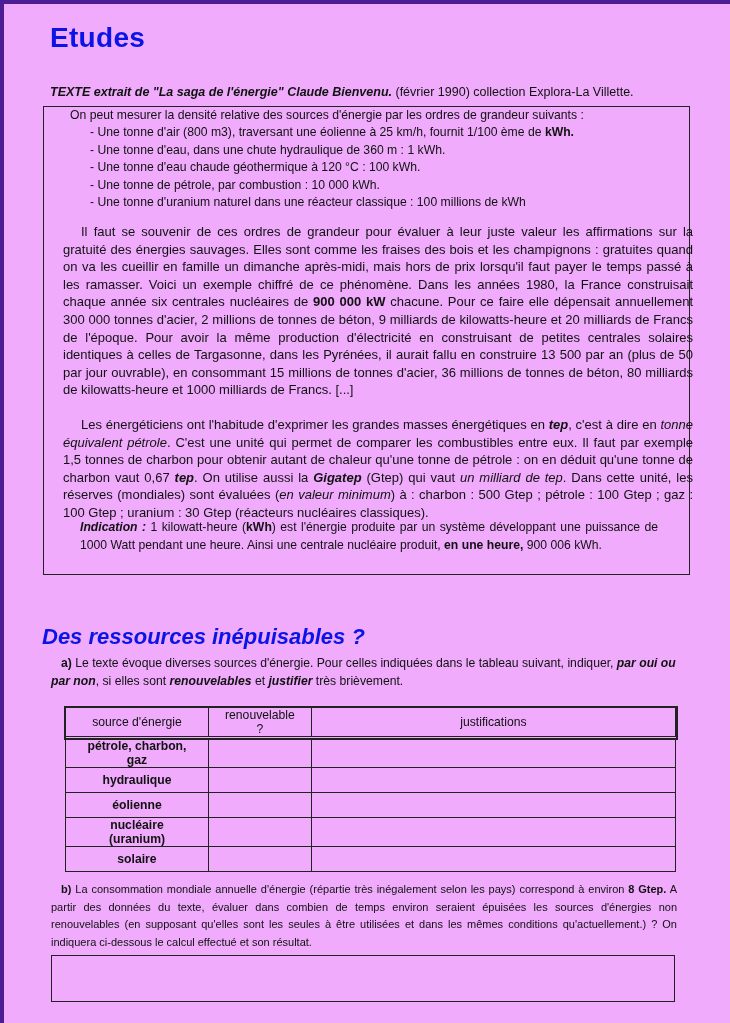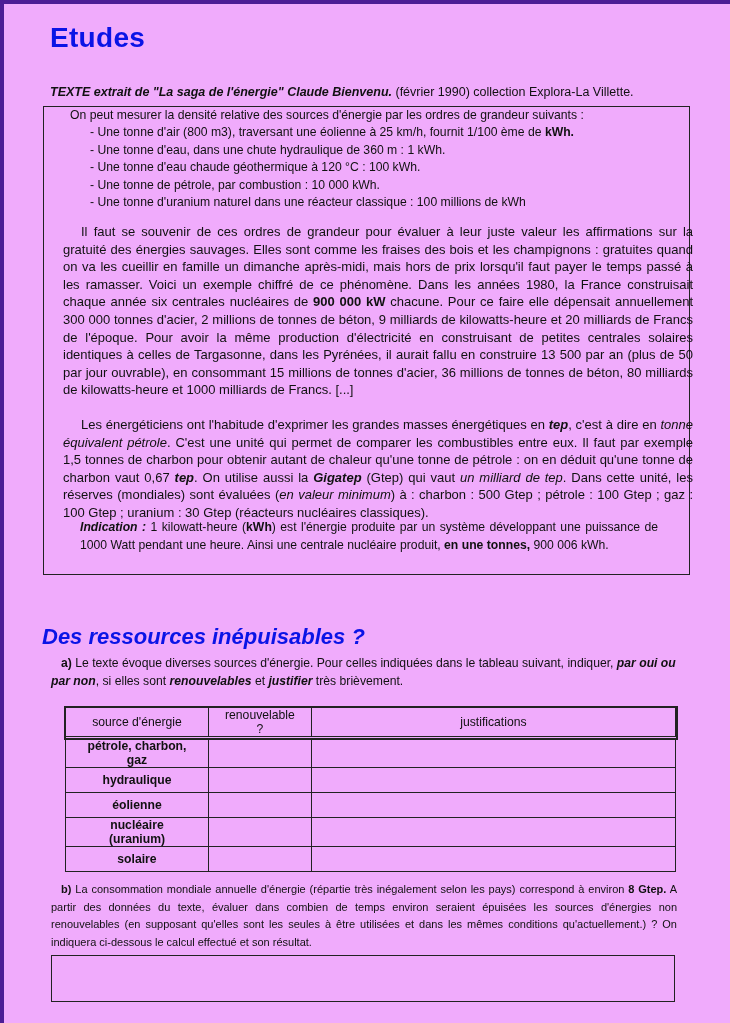--- a/index.html
+++ b/index.html
@@ -47,21 +47,21 @@
       <li><span>- Une tonne d'eau, dans une chute hydraulique de 360 m : 1 kWh.</span></li>
       <li><span>- Une tonne d'eau chaude géothermique à 120 °C : 100 kWh.</span></li>
       <li><span>- Une tonne de pétrole, par combustion : 10 000 kWh.</span></li>
       <li><span>- Une tonne d'uranium naturel dans une réacteur classique : 100 millions de kWh</span></li>
     </ul>
 
     <p class="para indent" style="top:105px;"><span>Il faut se souvenir de ces ordres de grandeur pour évaluer à leur juste valeur les affirmations sur la gratuité des énergies sauvages. Elles sont comme les fraises des bois et les champignons : gratuites quand on va les cueillir en famille un dimanche après-midi, mais hors de prix lorsqu'il faut payer le temps passé à les ramasser. Voici un exemple chiffré de ce phénomène. Dans les années 1980, la France construisait chaque année six centrales nucléaires de </span><b>900 000 kW</b><span> chacune. Pour ce faire elle dépensait annuellement 300 000 tonnes d'acier, 2 millions de tonnes de béton, 9 milliards de kilowatts-heure et 20 milliards de Francs de l'époque. Pour avoir la même production d'électricité en construisant de petites centrales solaires identiques à celles de Targasonne, dans les Pyrénées, il aurait fallu en construire 13 500 par an (plus de 50 par jour ouvrable), en consommant 15 millions de tonnes d'acier, 36 millions de tonnes de béton, 80 milliards de kilowatts-heure et 1000 milliards de Francs. [...]</span></p>
 
     <p class="para indent" style="top:298px;"><span>Les énergéticiens ont l'habitude d'exprimer les grandes masses énergétiques en </span><b><i>tep</i></b><span>, c'est à dire en </span><i>tonne équivalent pétrole</i><span>. C'est une unité qui permet de comparer les combustibles entre eux. Il faut par exemple 1,5 tonnes de charbon pour obtenir autant de chaleur qu'une tonne de pétrole : on en déduit qu'une tonne de charbon vaut 0,67 </span><b><i>tep</i></b><span>. On utilise aussi la </span><b><i>Gigatep</i></b><span> (Gtep) qui vaut </span><i>un milliard de tep</i><span>. Dans cette unité, les réserves (mondiales) sont évaluées (</span><i>en valeur minimum</i><span>) à : charbon : 500 Gtep ; pétrole : 100 Gtep ; gaz : 100 Gtep ; uranium : 30 Gtep (réacteurs nucléaires classiques).</span></p>
 
-    <p class="indication"><b><i>Indication :</i></b><span> 1 kilowatt-heure (</span><b>kWh</b><span>) est l'énergie produite par un système développant une puissance de 1000 Watt pendant une heure. Ainsi une centrale nucléaire produit, </span><b>en une tonnes,</b><span> 900 006 kWh.</span></p>
+    <p class="indication"><b><i>Indication :</i></b><span> 1 kilowatt-heure (</span><b>kWh</b><span>) est l'énergie produite par un système développant une puissance de 1000 Watt pendant une heure. Ainsi une centrale nucléaire produit, </span><b>en une heure,</b><span> 900 006 kWh.</span></p>
   </div>
 
   <h2 class="h2">Des ressources inépuisables ?</h2>
 
   <p class="qa"><b>a)</b><span> Le texte évoque diverses sources d'énergie. Pour celles indiquées dans le tableau suivant, indiquer, </span><b><i>par oui ou par non</i></b><span>, si elles sont </span><b><i>renouvelables</i></b><span> et </span><b><i>justifier</i></b><span> très brièvement.</span></p>
 
   <table class="tbl">
     <colgroup>
         <col style="width:143px">
         <col style="width:101px">

